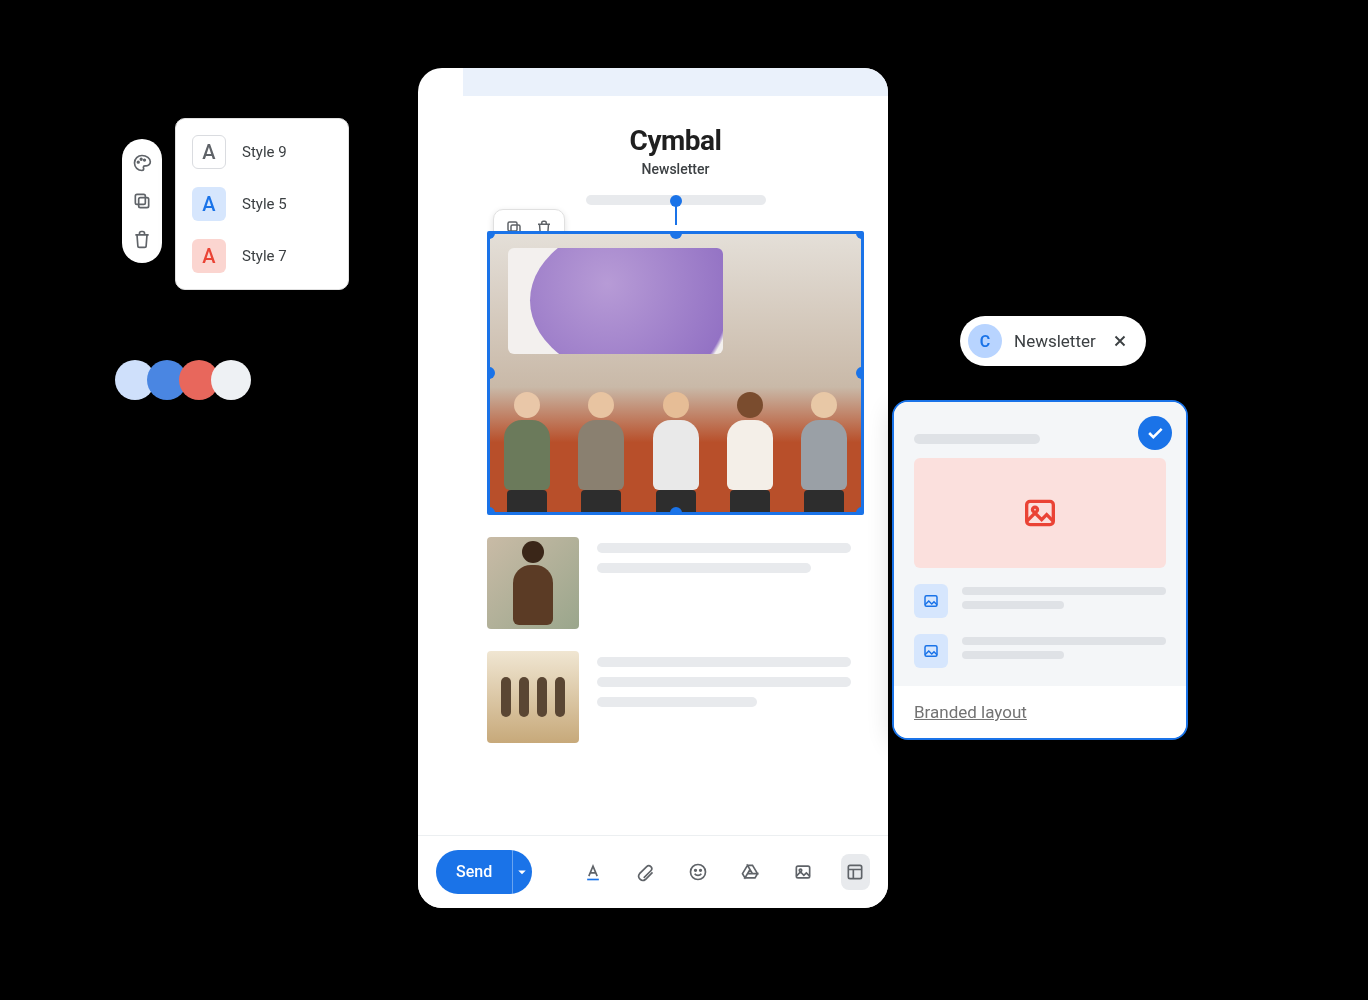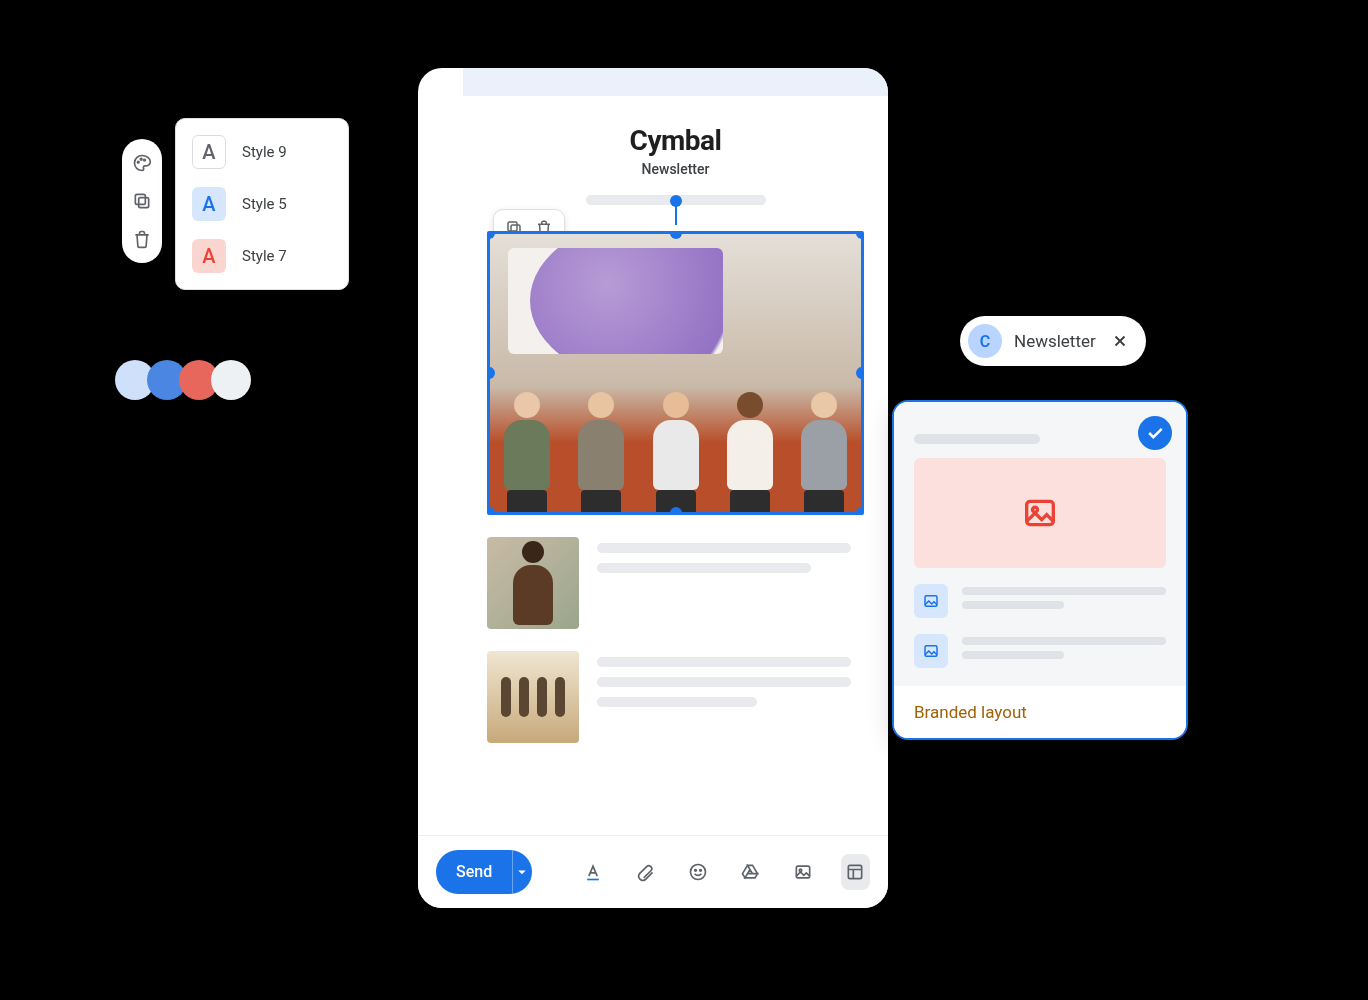--- a/index.html
+++ b/index.html
@@ -139,21 +139,21 @@
   .layout-body{background:#f4f6f8;padding:22px 20px 18px;position:relative;}
   .check-badge{position:absolute;right:14px;top:14px;width:34px;height:34px;border-radius:50%;background:#1a73e8;display:flex;align-items:center;justify-content:center;color:#fff;}
   .lc-line{height:10px;border-radius:5px;background:#dfe2e6;width:50%;margin:10px 0 14px;}
   .lc-hero{height:110px;border-radius:6px;background:#fbe0dd;display:flex;align-items:center;justify-content:center;}
   .lc-hero svg{color:#ea4335;}
   .lc-row{display:flex;align-items:center;gap:14px;margin-top:16px;}
   .lc-thumb{width:34px;height:34px;border-radius:6px;background:#d6e6fd;display:flex;align-items:center;justify-content:center;color:#1a73e8;}
   .lc-rlines{flex:1;}
   .lc-rlines .l{height:8px;border-radius:4px;background:#dfe2e6;margin-bottom:6px;}
   .lc-rlines .l.s{width:50%;}
-  .layout-footer{padding:16px 20px;font-size:17px;color:#a16207;background:#fff;}
+  .layout-footer{padding:16px 20px;font-size:17px;color:#737373;background:#fff;text-decoration:underline;}
 
   
   .i18{width:18px;height:18px;} .i20{width:20px;height:20px;} .i24{width:24px;height:24px;}
 </style>
 </head>
 <body>
 
 <div class="style-toolbar">
   <div class="tb-btn">
     <svg class="i20" viewBox="0 0 24 24" fill="none" stroke="currentColor" stroke-width="2">

